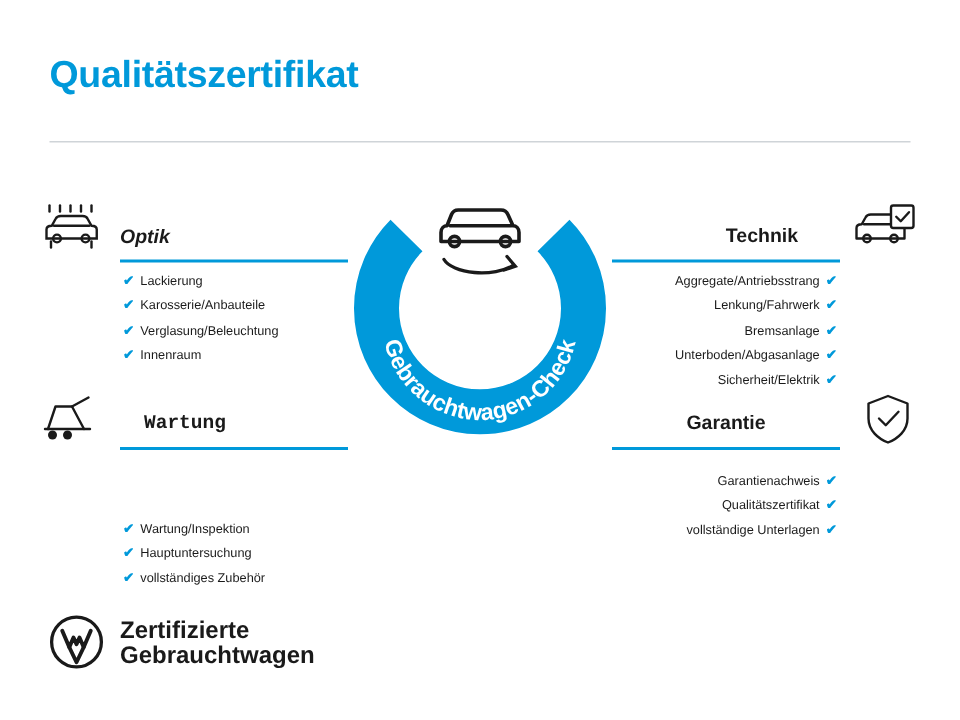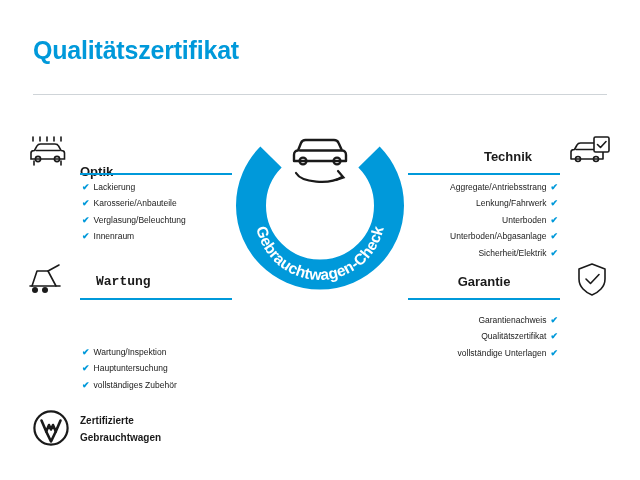--- a/index.html
+++ b/index.html
@@ -103,21 +103,21 @@
 
   
   .icon-box { position: absolute; }
 
   
   .vw-logo { position: absolute; left: 33px; top: 410px; }
   .vw-text {
     position: absolute;
     left: 80px;
     top: 412px;
-    font-size: 10px;
+    font-size: 16px;
     font-weight: bold;
     line-height: 17px;
     color: #1a1a1a;
   }
 </style>
 </head>
 <body>
 
 <div id="page">
 
@@ -134,21 +134,21 @@
           <path d="M33 6 L33 2"></path>
         <path d="M6 26 L6 30"></path>
           <path d="M33 26 L33 30"></path>
         <path d="M3 24 L3 18 C3 16 5 15.5 6.5 15.5 L9 11 C9.8 9.4 11 9 12.5 9 L27 9 C28.5 9 29.8 9.4 30.5 11 L33 15.5 C34.6 15.5 36.5 16 36.5 18 L36.5 24 Z"></path>
         <path d="M8 15.5 L31.5 15.5"></path>
         <circle cx="10" cy="24" r="2.6"></circle>
           <circle cx="29" cy="24" r="2.6"></circle>
       </g>
     </svg>
   </div>
-  <div class="sec-head" style="left:80px; top:164px;">Optik</div>
+  <div class="sec-head" style="left:80px; top:150px;font-style:italic;">Optik</div>
   <div class="sec-rule" style="left:80px; top:173px; width:152px;"></div>
   <div class="check-list left-list" style="left:82px; top:179px;">
     <span class="row"><span class="chk">✔</span><span>Lackierung</span></span>
     <span class="row"><span class="chk">✔</span><span>Karosserie/Anbauteile</span></span>
     <span class="row"><span class="chk">✔</span><span>Verglasung/Beleuchtung</span></span>
     <span class="row"><span class="chk">✔</span><span>Innenraum</span></span>
   </div>
 
   <div class="icon-box" style="left:570px; top:136px;">
     <svg width="42" height="32" viewBox="0 0 42 32">
@@ -160,21 +160,21 @@
         <rect x="24" y="1" width="15" height="15" rx="1.5" fill="#ffffff"></rect>
         <path d="M27.5 8.5 L30.5 11.5 L36 5.5"></path>
       </g>
     </svg>
   </div>
   <div class="sec-head" style="left:408px; top:149px; width:200px; text-align:center;">Technik</div>
   <div class="sec-rule" style="left:408px; top:173px; width:152px;"></div>
   <div class="check-list right-list" style="left:360px; top:179px; width:198px;">
     <span class="row"><span>Aggregate/Antriebsstrang</span><span class="chk">✔</span></span>
     <span class="row"><span>Lenkung/Fahrwerk</span><span class="chk">✔</span></span>
-    <span class="row"><span>Unterboden</span><span class="chk">✔</span></span>
+    <span class="row"><span>Bremsanlage</span><span class="chk">✔</span></span>
     <span class="row"><span>Unterboden/Abgasanlage</span><span class="chk">✔</span></span>
     <span class="row"><span>Sicherheit/Elektrik</span><span class="chk">✔</span></span>
   </div>
 
   <div class="icon-box" style="left:28px; top:262px;">
     <svg width="42" height="34" viewBox="0 0 42 34">
       <g stroke="#1a1a1a" stroke-width="1.6" fill="none" stroke-linecap="round" stroke-linejoin="round">
         <path d="M2 24 L32 24"></path>
         <path d="M4 24 L9 9 L20 9 L28 24"></path>
         <path d="M20 9 L31 3"></path>

